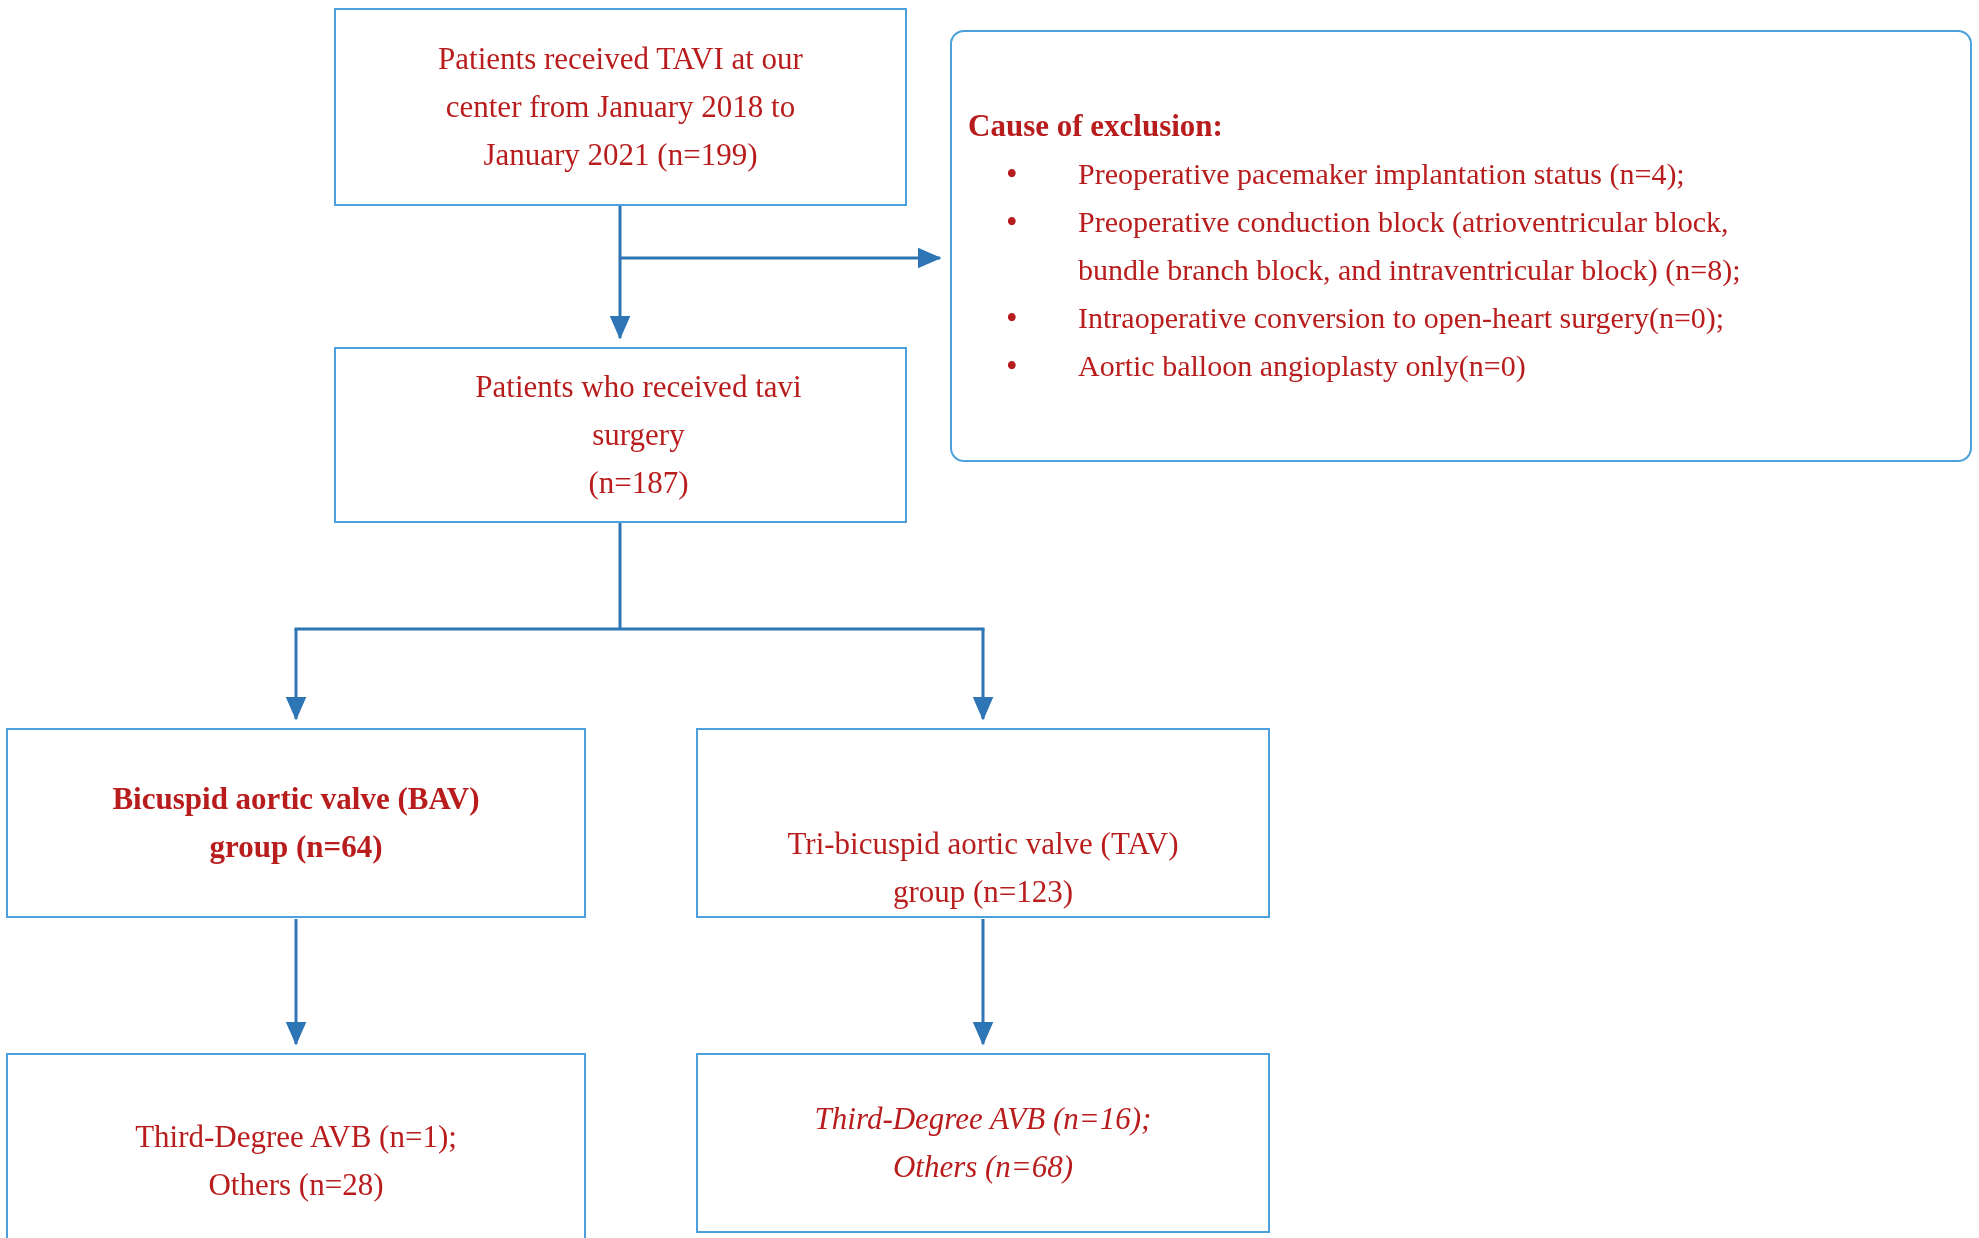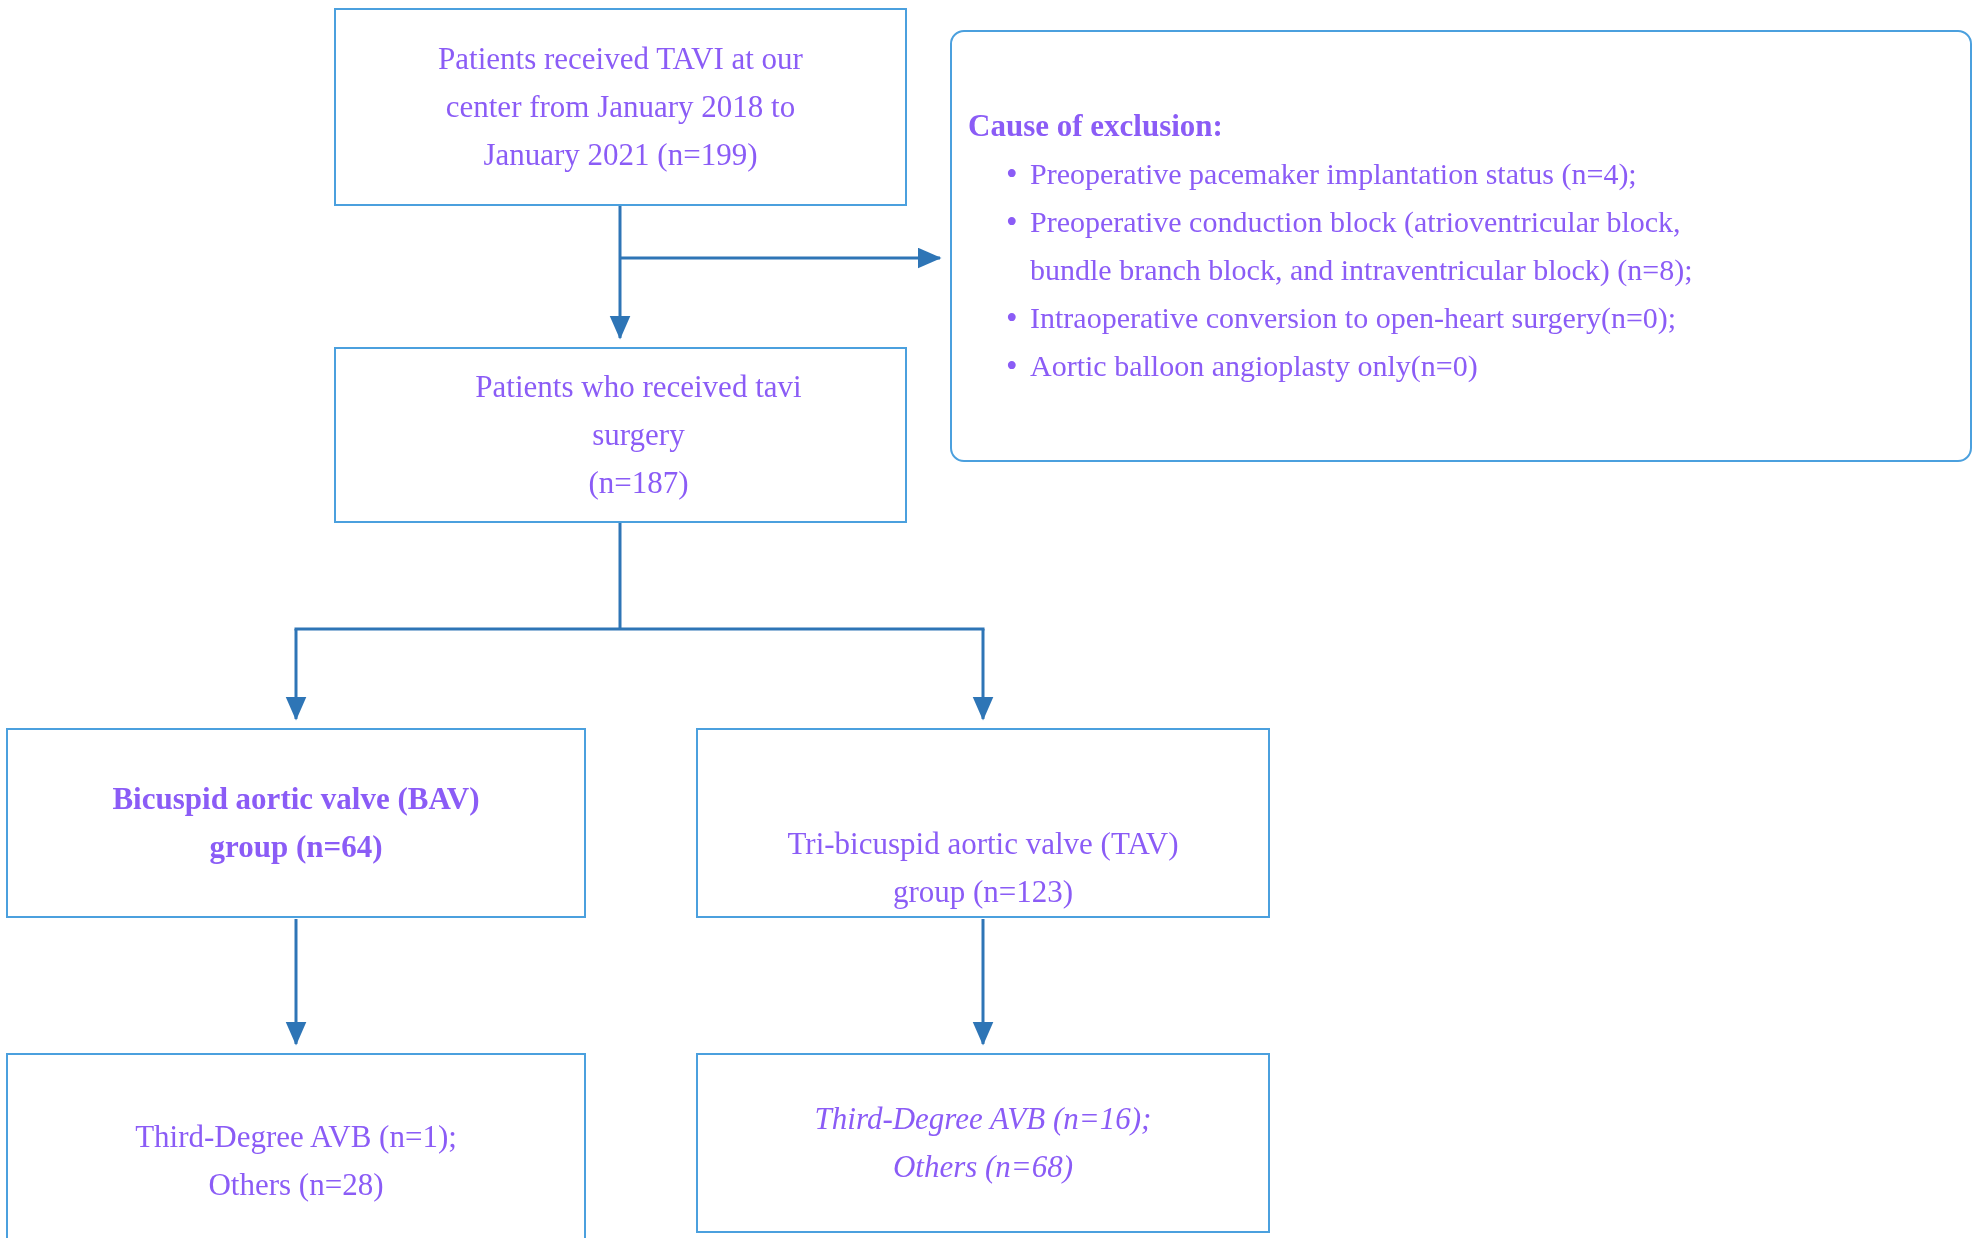--- a/index.html
+++ b/index.html
@@ -2,21 +2,21 @@
 <html><head>
 <meta charset="utf-8">
 <style>
   html, body { margin: 0; padding: 0; background: #ffffff; }
   .canvas {
     position: relative;
     width: 1979px;
     height: 1238px;
     background: #ffffff;
     font-family: "Liberation Serif", "DejaVu Serif", serif;
-    color: #8b5cf6;
+    color: #b91c1c;
     overflow: hidden;
   }
   .connector-layer {
     position: absolute;
     left: 0; top: 0;
     width: 1979px; height: 1238px;
     pointer-events: none;
   }
   .flow-box {
     position: absolute;
@@ -58,21 +58,21 @@
     padding: 0 0 0 38px;
     font-size: 30px;
     line-height: 48px;
   }
   .exclusion-item { display: flex; align-items: flex-start; }
   .bullet {
     flex: 0 0 24px;
     font-size: 33px;
     line-height: 48px;
   }
-  .bullet-text { flex: 1 1 auto; white-space: pre-line; }
+  .bullet-text { flex: 1 1 auto; white-space: pre-line; margin-left: 48px; }
 </style>
 </head>
 <body>
 
 <div class="canvas">
 
   <svg class="connector-layer" viewBox="0 0 1979 1238" xmlns="http://www.w3.org/2000/svg">
     <defs>
       <marker id="arrowhead" markerWidth="10" markerHeight="8" refX="7.5" refY="3.5" orient="auto" markerUnits="strokeWidth">
         <path d="M0,0 L8,3.5 L0,7 Z" fill="#2E75B6"></path>

